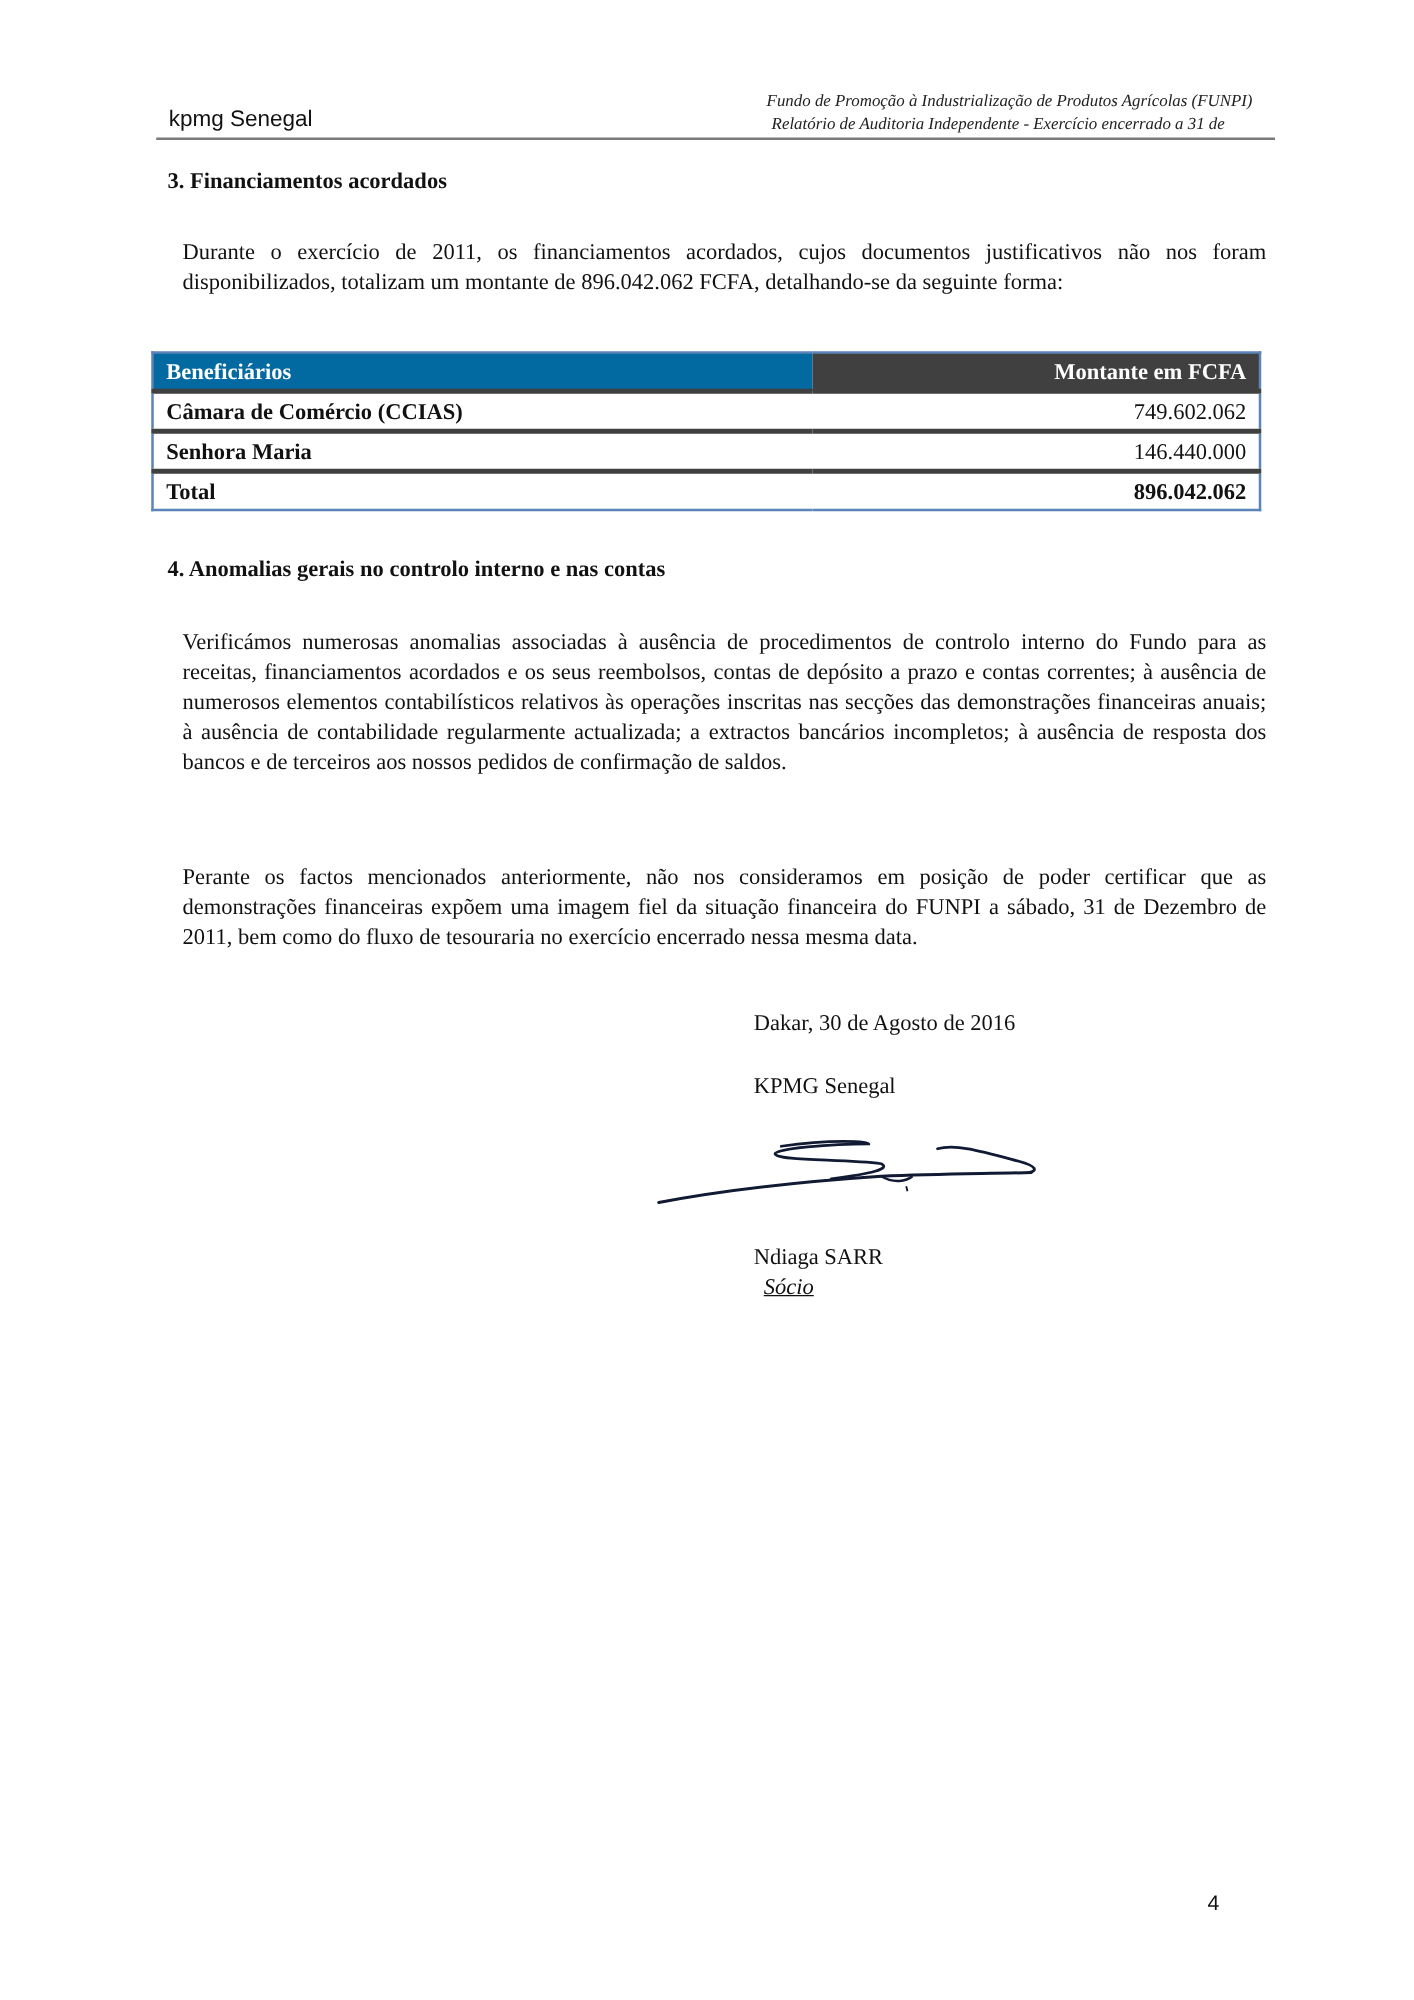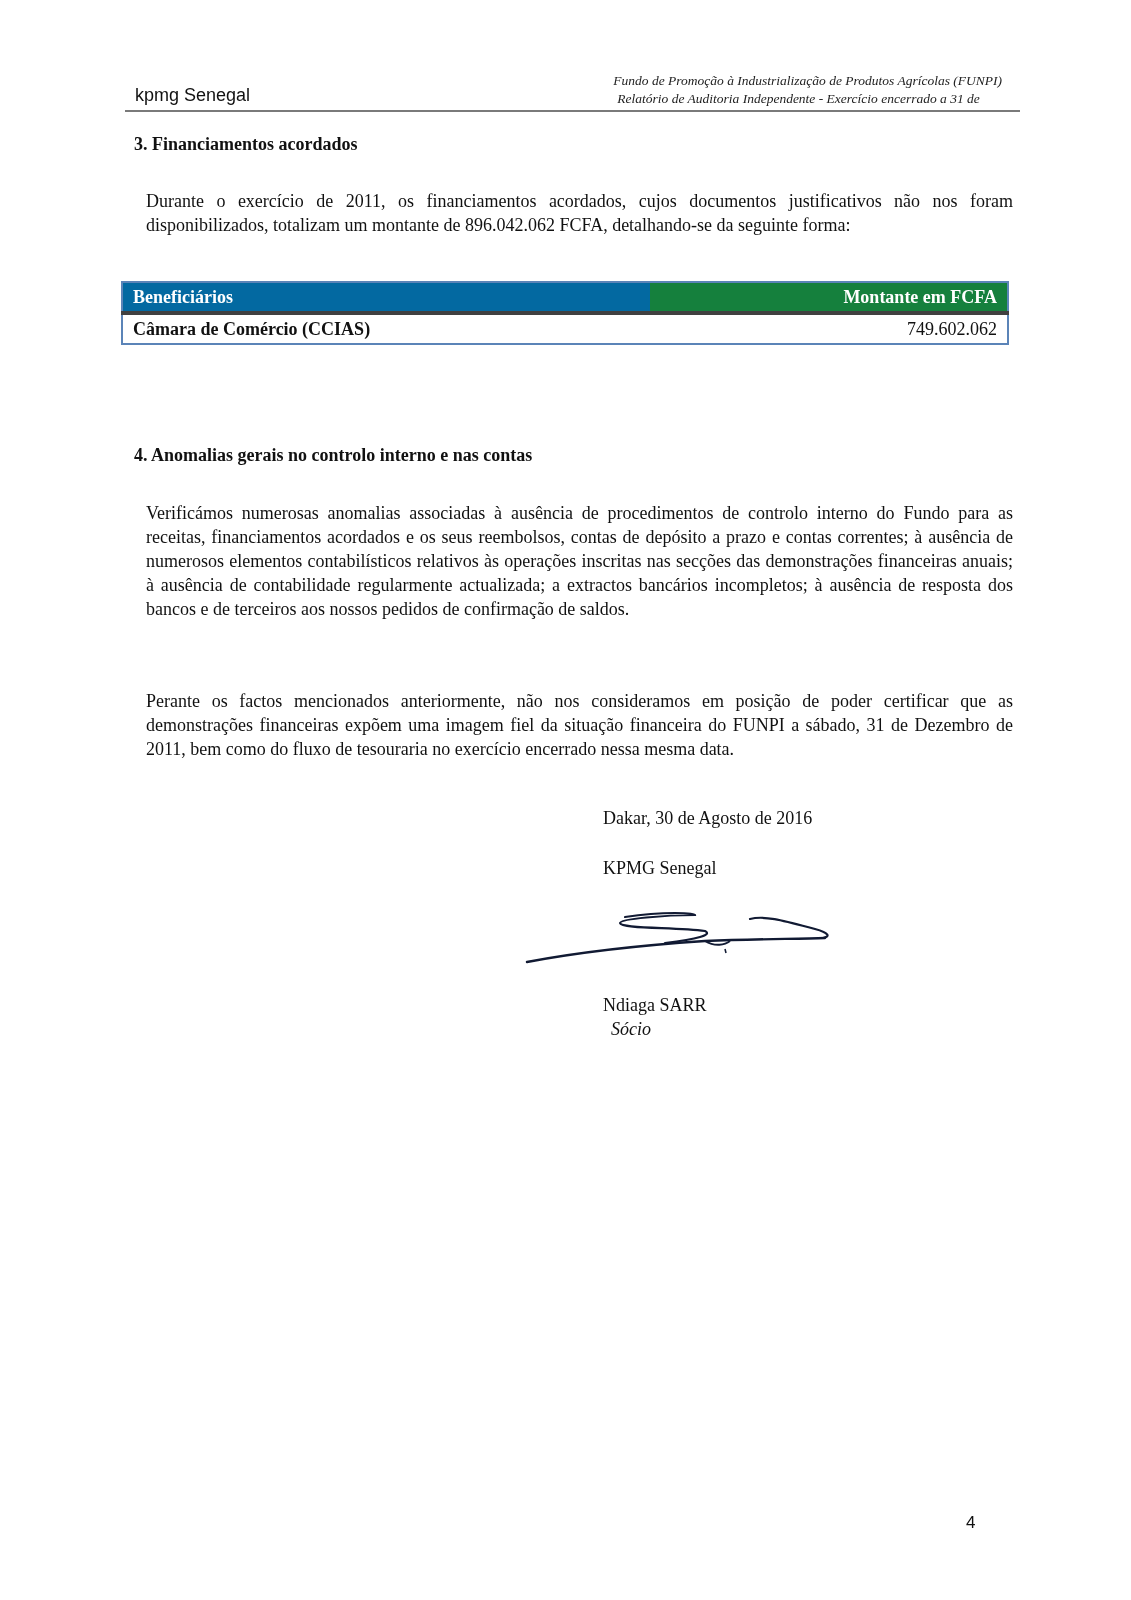--- a/index.html
+++ b/index.html
@@ -96,21 +96,21 @@
     .signature-block {
       position: absolute;
       left: 603px;
       top: 806px;
       font-size: 18px;
       line-height: 24px;
     }
     .sig-date { position: absolute; top: 0; left: 0; white-space: nowrap; }
     .sig-firm { position: absolute; top: 50px; left: 0; white-space: nowrap; }
     .sig-name { position: absolute; top: 187px; left: 0; white-space: nowrap; }
-    .sig-role { position: absolute; top: 211px; left: 8px; white-space: nowrap; font-style: italic; }
+    .sig-role { position: absolute; top: 211px; left: 8px; white-space: nowrap; font-style: italic; text-decoration: underline; }
     .signature {
       position: absolute;
       left: 525px;
       top: 905px;
       width: 310px;
       height: 70px;
     }
     .page-number {
       position: absolute;
       left: 966px;
@@ -132,27 +132,35 @@
 </div>
 
 <div class="content">
   <h2 class="section-title s3-title">3. Financiamentos acordados</h2>
   <p class="body-text s3-text">Durante o exercício de 2011, os financiamentos acordados, cujos documentos justificativos não nos foram disponibilizados, totalizam um montante de 896.042.062 FCFA, detalhando-se da seguinte forma:</p>
 
   <table class="fin-table">
     <thead>
       <tr>
         <th class="left" style="background: #0369a1;">Beneficiários</th>
-        <th class="right" style="background: #15803d;">Montante em FCFA</th>
+        <th class="right" style="background: #404040;">Montante em FCFA</th>
       </tr>
     </thead>
     <tbody>
       <tr>
         <td class="left bold">Câmara de Comércio (CCIAS)</td>
         <td class="right">749.602.062</td>
+      </tr>
+      <tr>
+        <td class="left bold">Senhora Maria</td>
+        <td class="right">146.440.000</td>
+      </tr>
+      <tr>
+        <td class="left bold">Total</td>
+        <td class="right bold">896.042.062</td>
       </tr>
     </tbody>
   </table>
 
   <h2 class="section-title s4-title">4. Anomalias gerais no controlo interno e nas contas</h2>
   <p class="body-text s4-text">Verificámos numerosas anomalias associadas à ausência de procedimentos de controlo interno do Fundo para as receitas, financiamentos acordados e os seus reembolsos, contas de depósito a prazo e contas correntes; à ausência de numerosos elementos contabilísticos relativos às operações inscritas nas secções das demonstrações financeiras anuais; à ausência de contabilidade regularmente actualizada; a extractos bancários incompletos; à ausência de resposta dos bancos e de terceiros aos nossos pedidos de confirmação de saldos.</p>
 
   <p class="body-text conclusion">Perante os factos mencionados anteriormente, não nos consideramos em posição de poder certificar que as demonstrações financeiras expõem uma imagem fiel da situação financeira do FUNPI a sábado, 31 de Dezembro de 2011, bem como do fluxo de tesouraria no exercício encerrado nessa mesma data.</p>
 </div>
 

